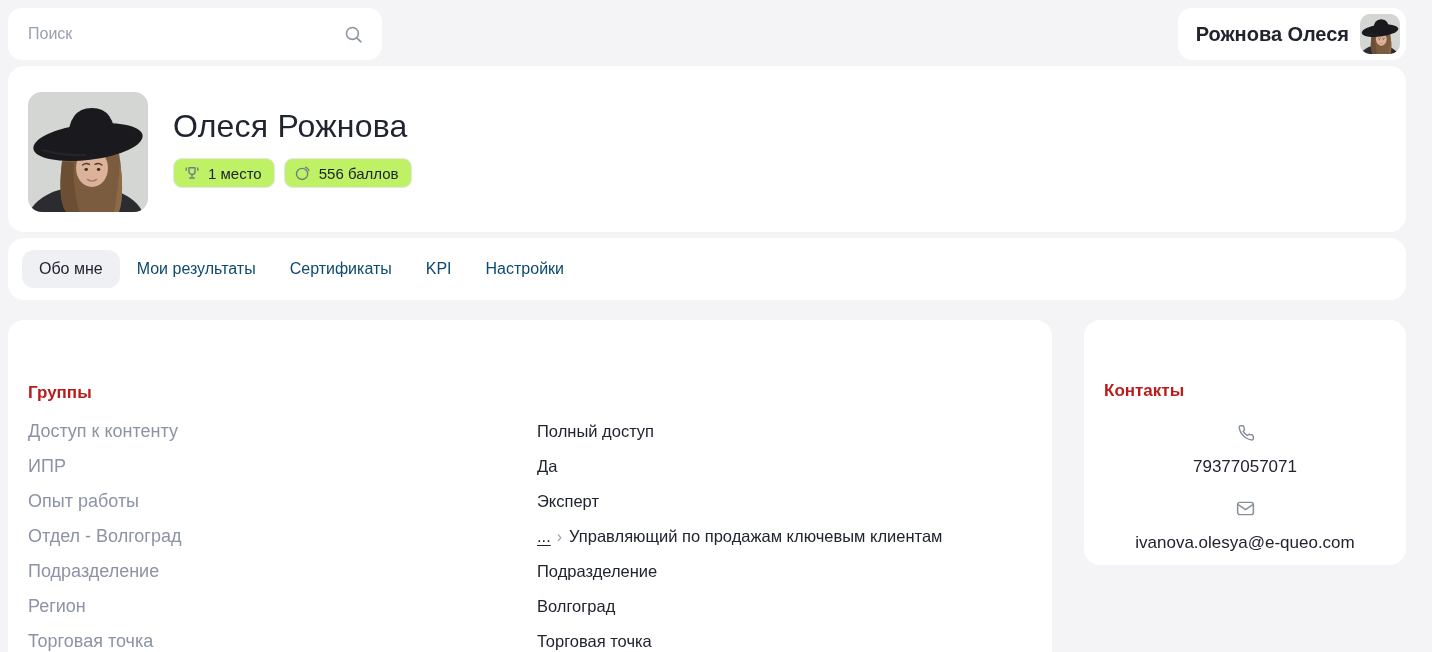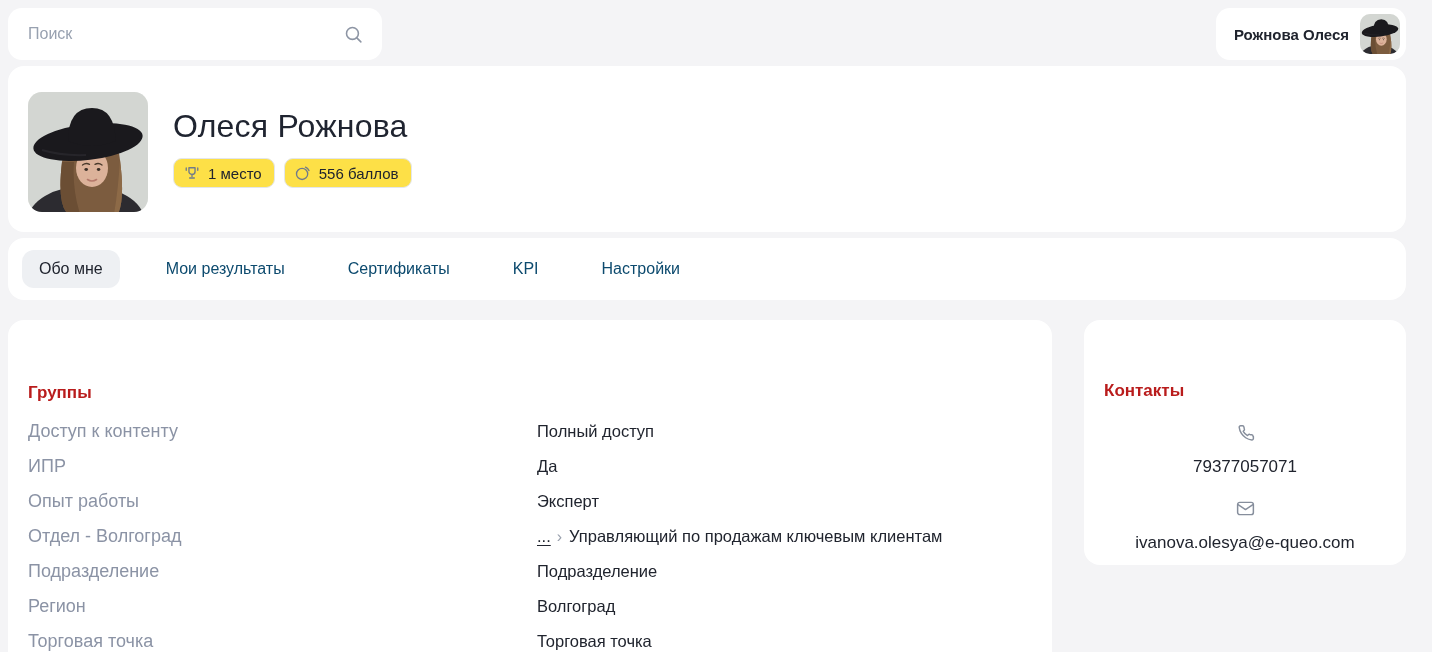--- a/index.html
+++ b/index.html
@@ -22,43 +22,43 @@
     flex:1; border:none; outline:none; background:transparent;
     font-family:"Liberation Sans", sans-serif; font-size:16px; color:#20242e;
   }
   .searchbox input::placeholder { color:#98a1b0; }
   .icon-search { width:21px; height:21px; color:#8d95a4; cursor:pointer; }
 
   .userchip {
     height:52px; background:#fff; border-radius:14px;
     display:flex; align-items:center; gap:11px; padding:0 6px 0 18px; cursor:pointer;
   }
-  .userchip .uname { font-size:15px; font-weight:700; color:#20242e; }
+  .userchip .uname { font-size:20px; font-weight:700; color:#20242e; }
   .avatar-sm { width:40px; height:40px; border-radius:10px; overflow:hidden; flex:none; }
 
   
   .profile-card {
     margin:6px 26px 0 8px; background:#fff; border-radius:16px;
     padding:26px 20px 20px; display:flex; gap:25px; align-items:flex-start;
   }
   .avatar-lg { width:120px; height:120px; border-radius:14px; overflow:hidden; flex:none; }
   .profile-info { padding-top:16px; }
   .profile-name { font-size:32px; font-weight:400; letter-spacing:.2px; color:#1f2430; }
   .badges { display:flex; gap:9px; margin-top:13px; }
   .badge {
     display:inline-flex; align-items:center; gap:7px;
-    border:1px solid #e3e6eb; border-radius:9px; background:#fde047;
+    border:1px solid #e3e6eb; border-radius:9px; background:#bef264;
     padding:5px 12px 5px 9px; font-size:15px; color:#20242e; cursor:pointer;
   }
   .badge svg { width:18px; height:18px; color:#717a8a; }
 
   
   .tabs-card {
     margin:6px 26px 0 8px; background:#fff; border-radius:16px;
-    padding:12px 14px; display:flex; align-items:center;gap:29px;
+    padding:12px 14px; display:flex; align-items:center;
   }
   .tab {
     padding:10px 17px; border-radius:12px; font-size:16px; color:#0c4a6e;
     cursor:pointer; white-space:nowrap;
   }
   .tab.active { background:#eef0f3; color:#20242e; font-weight:500; }
 
   
   .content { display:flex; align-items:flex-start; gap:32px; margin:20px 26px 0 8px; }
 

